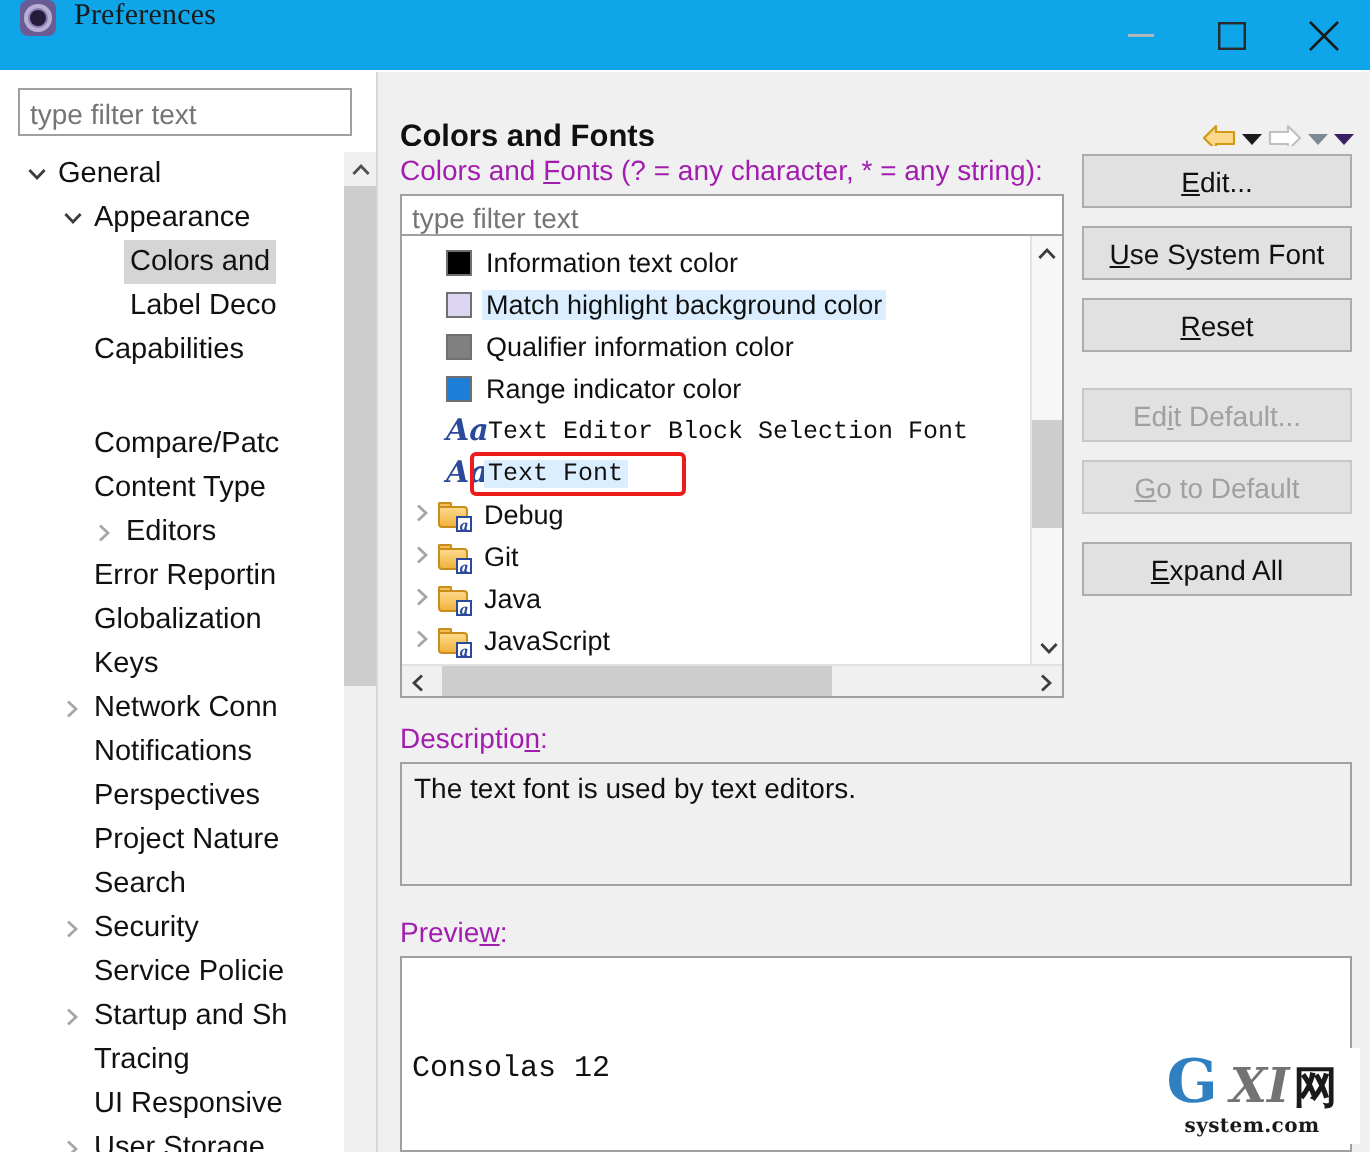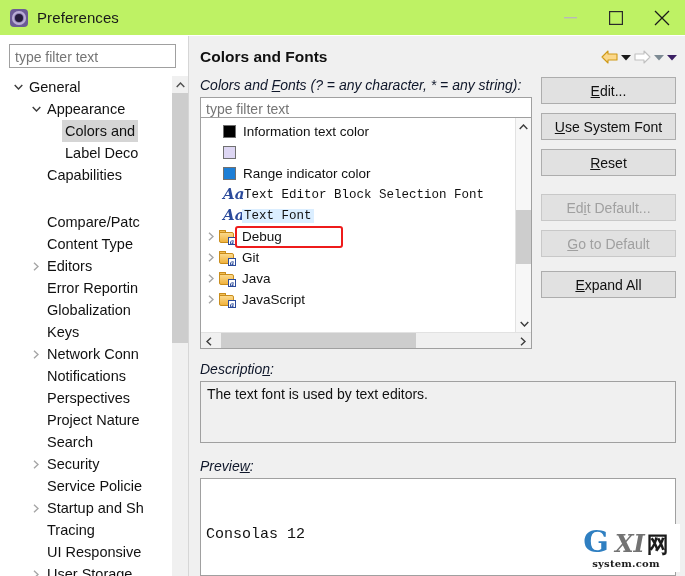--- a/index.html
+++ b/index.html
@@ -11,24 +11,25 @@
     background: #ffffff;
     font-family: "Liberation Sans", sans-serif;
   }
   * { box-sizing: border-box; }
 
   
   .titlebar {
     position: absolute;
     left: 0; top: 0;
     width: 685px; height: 36px;
-    background: #bef264;
+    background: #0ea5e9;
     border-bottom: 1px solid #ffffff;
     display: flex;
-    align-items: center;
+    align-items: flex-start;
+    font-family: Liberation Serif, serif;
   }
   .title-icon {
     margin-left: 10px;
     width: 18px; height: 18px;
     position: relative;
     flex: 0 0 auto;
   }
   .gear-outer {
     position: absolute; left: 0; top: 0;
     width: 18px; height: 18px;
@@ -160,21 +161,21 @@
 
   
   .right-panel {
     position: absolute;
     left: 189px; top: 0;
     width: 496px; height: 540px;
     background: #f0f0f0;
   }
   .page-header {
     position: absolute;
-    left: 0; top: 4px;
+    left: 0; top: 16px;
     width: 496px; height: 36px;
     background: #f0f0f0;
     border-bottom: 1px solid #d0d0d0;
   }
   .page-title {
     position: absolute;
     left: 11px; top: 8px;
     font-size: 15.5px;
     font-weight: bold;
     color: #101010;
@@ -193,23 +194,22 @@
 
   .content {
     position: absolute;
     left: 0; top: 37px;
     width: 496px; height: 503px;
     background: #f0f0f0;
   }
   .fld-label {
     position: absolute;
     font-size: 14px;
-    color: #0f172a;
+    color: #a21caf;
     white-space: nowrap;
-    font-style: italic;
   }
   .txt-input {
     position: absolute;
     background: #ffffff;
     border: 1px solid #a0a0a0;
     font-size: 14px;
     color: #9a9a9a;
     padding: 1px 0 0 5px;
     font-family: "Liberation Sans", sans-serif;
     outline: none;
@@ -507,21 +507,21 @@
           <span class="lbl">Capabilities</span>
         </div>
         <div class="tnode" style="padding-left: 28px; margin-top: 25px;">
           <span class="arrow"></span>
           <span class="lbl">Compare/Patc</span>
         </div>
         <div class="tnode" style="padding-left: 28px;">
           <span class="arrow"></span>
           <span class="lbl">Content Type</span>
         </div>
-        <div class="tnode" style="padding-left: 28px;">
+        <div class="tnode" style="padding-left: 44px;">
           <span class="arrow collapsed">
             <svg width="6" height="9" viewBox="0 0 6 9">
               <path d="M1 0.7 L5 4.5 L1 8.3" stroke="#a6a6a6" stroke-width="1.4" fill="none"></path>
             </svg>
           </span>
           <span class="lbl">Editors</span>
         </div>
         <div class="tnode" style="padding-left: 28px;">
           <span class="arrow"></span>
           <span class="lbl">Error Reportin</span>
@@ -647,20 +647,25 @@
       <input class="txt-input" style="left: 11px; top: 24px; width: 332px; height: 22px;" value="" placeholder="type filter text">
 
       <div class="cf-tree">
         <div class="cf-inner" id="cf-list">
             <div class="cf-row">
               <span class="swatch" style="background: rgb(0, 0, 0);"></span>
               <span class="cf-label">Information text color</span>
             </div>
             <div class="cf-row hl">
               <span class="swatch" style="background: rgb(221, 214, 243);"></span>
+              <span class="cf-label">Match highlight background color</span>
+            </div>
+            <div class="cf-row">
+              <span class="swatch" style="background: rgb(128, 128, 128);"></span>
+              <span class="cf-label">Qualifier information color</span>
             </div>
             <div class="cf-row">
               <span class="swatch" style="background: rgb(28, 126, 214);"></span>
               <span class="cf-label">Range indicator color</span>
             </div>
             <div class="cf-row">
               <span class="aa-icon">Aa</span>
               <span class="cf-label mono">Text Editor Block Selection Font</span>
             </div>
             <div class="cf-row hl">

